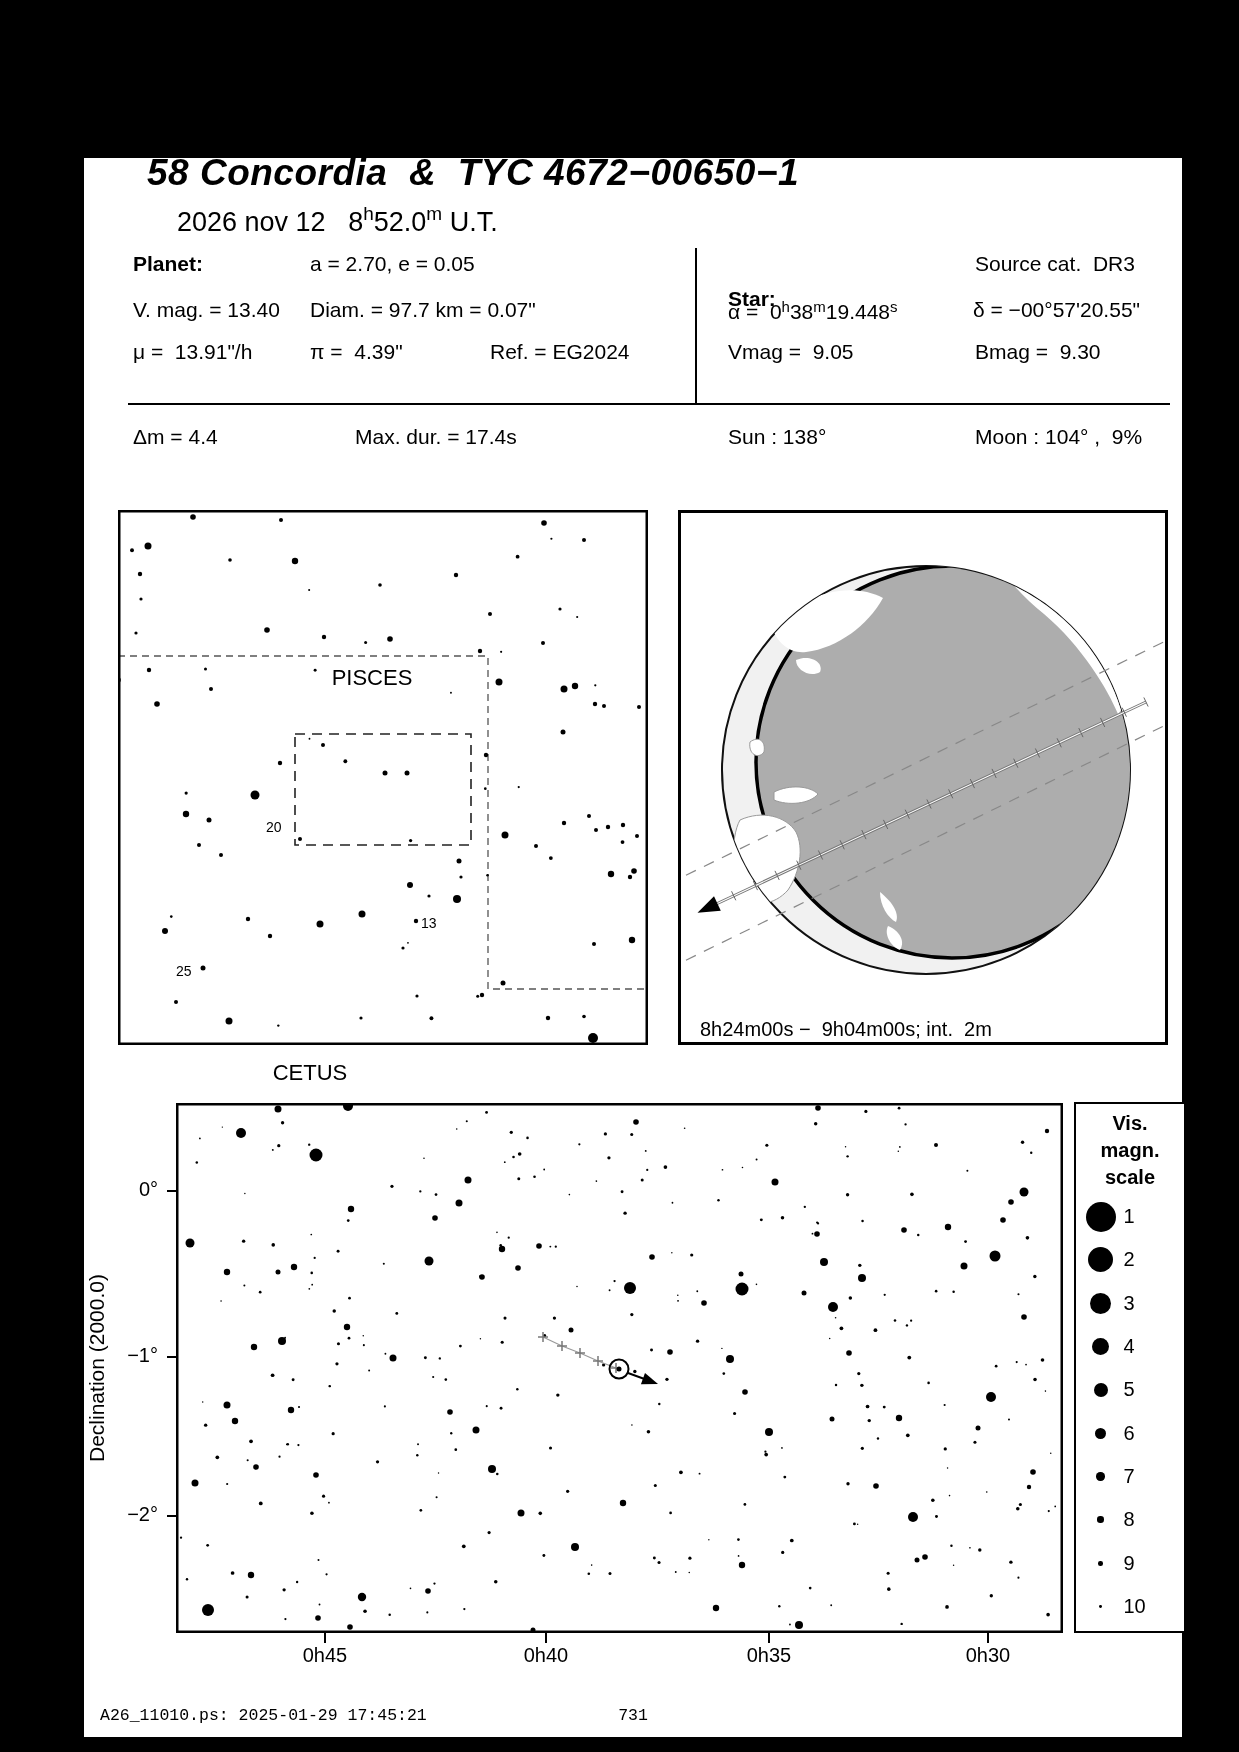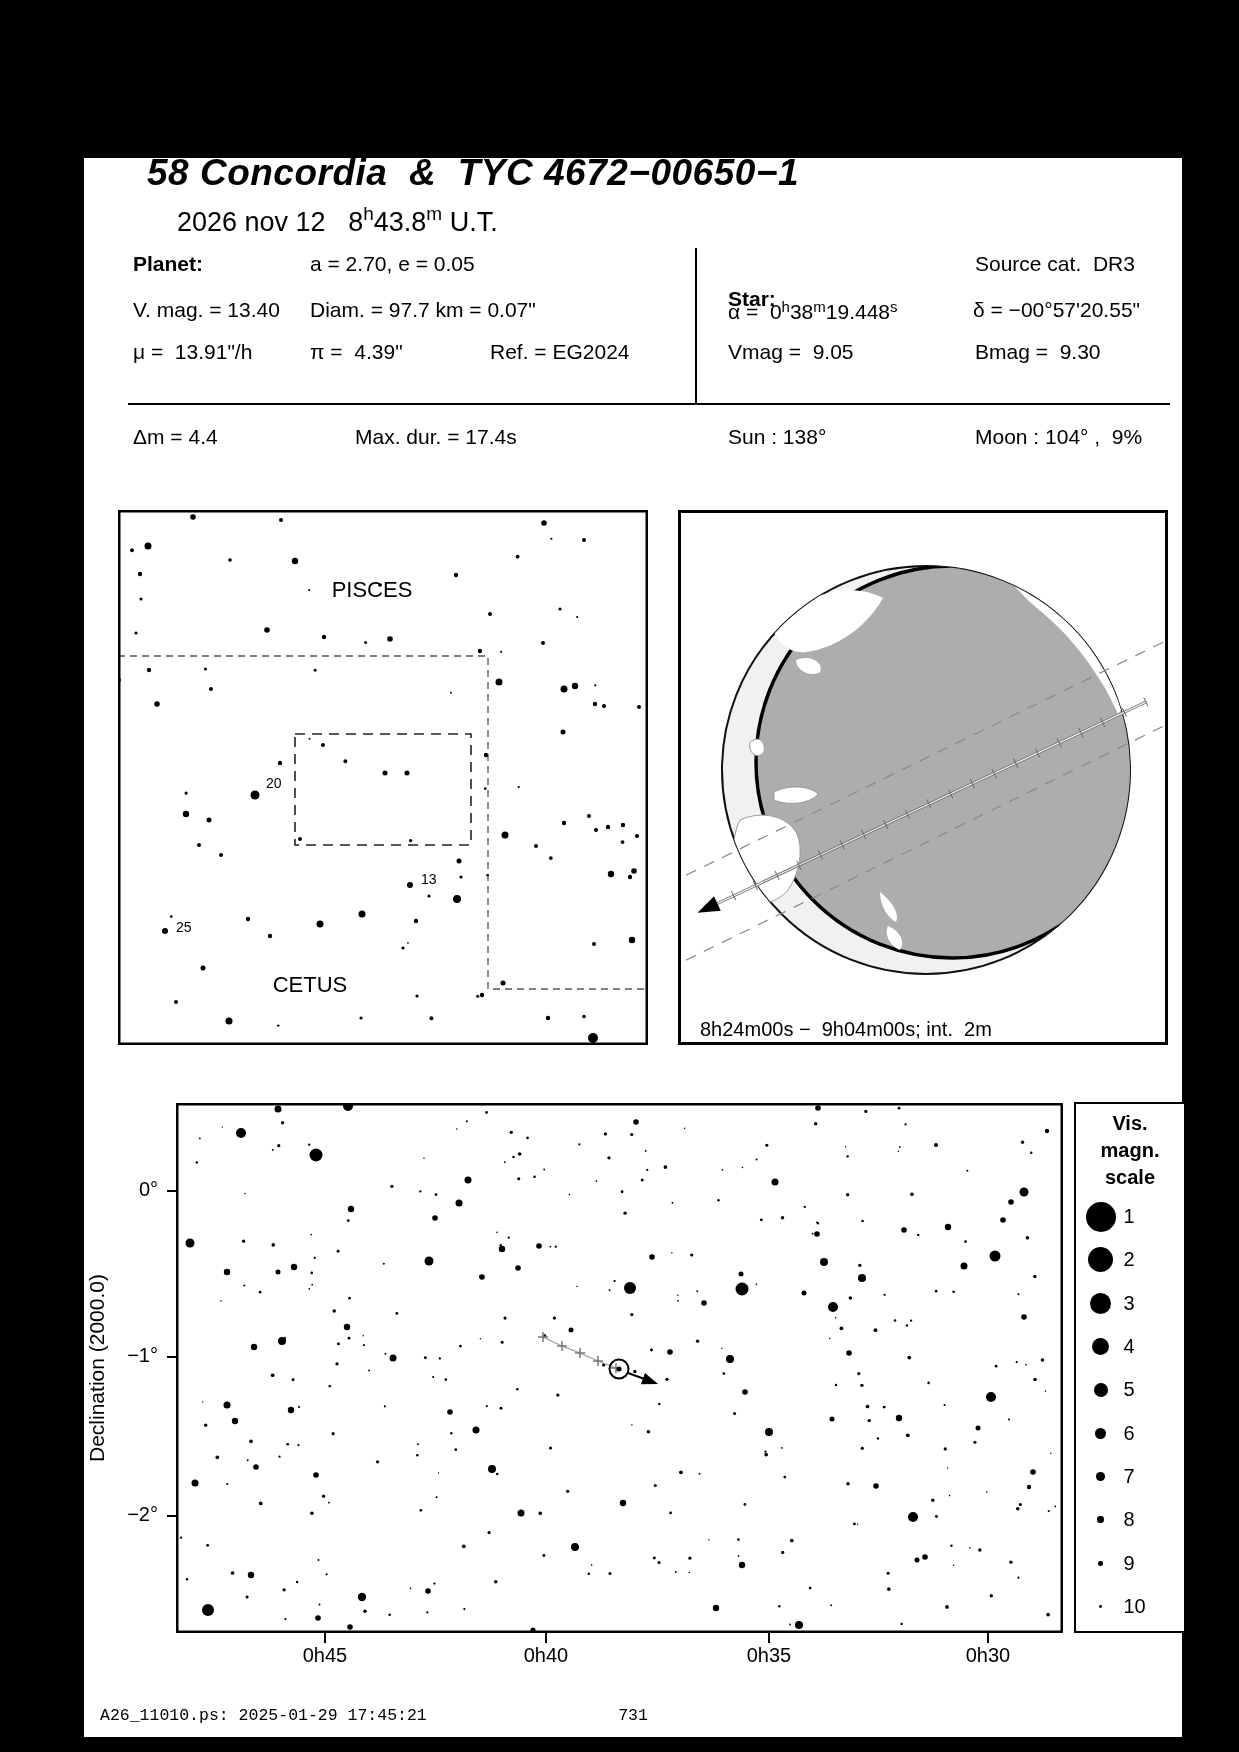--- a/index.html
+++ b/index.html
@@ -8,41 +8,41 @@
   .page{position:absolute;left:84px;top:158px;width:1098px;height:1579px;background:#fff;}
   .abs{position:absolute;white-space:pre;}
   .t-title{font-size:37px;font-weight:bold;letter-spacing:.5px;}
   .t-date{font-size:27px;}
   .sup-lg{font-size:19px;vertical-align:11px;}
   .t-cell{font-size:21px;}
   .sup{font-size:15px;vertical-align:7px;}
   .bold{font-weight:bold;}
   .hline{position:absolute;background:#000;height:2px;}
   .vline{position:absolute;background:#000;width:2px;}
-  .t-const{font-size:22px;}
+  .t-const{font-size:22px;margin-top:44px;}
   .t-starlabel{font-size:14px;}
   .t-caption{font-size:20px;}
   .tick-x{font-size:20px;width:90px;text-align:center;}
   .tick-y{font-size:20px;width:60px;text-align:right;}
   .axis-title{font-size:21px;}
   .legend-box{position:absolute;border:2.5px solid #000;background:#fff;box-sizing:border-box;}
   .legend-title{position:absolute;width:100%;text-align:center;font-size:20px;font-weight:bold;white-space:pre;}
   .legend-num{position:absolute;font-size:20px;}
   .legend-dot{position:absolute;border-radius:50%;background:#000;}
   .mono{font-family:"Liberation Mono",monospace;font-size:16.5px;}
   svg{position:absolute;overflow:hidden;}
 </style>
 </head>
 <body>
 
 <div id="stage">
   <div class="page"></div>
 
   <div class="abs t-title" style="left:147px;top:152px;font-style:italic;">58 Concordia  &amp;  TYC 4672−00650−1</div>
-  <div class="abs t-date" style="left:177px;top:203px;"><span>2026 nov 12   </span><span>8</span><span class="sup-lg">h</span><span>43.8</span><span class="sup-lg">m</span><span> U.T.</span></div>
+  <div class="abs t-date" style="left:177px;top:203px;"><span>2026 nov 12   </span><span>8</span><span class="sup-lg">h</span><span>52.0</span><span class="sup-lg">m</span><span> U.T.</span></div>
 
   <div class="abs t-cell bold" style="left:133px;top:252px;">Planet:</div>
   <div class="abs t-cell" style="left:310px;top:252px;">a = 2.70, e = 0.05</div>
   <div class="abs t-cell bold" style="left:728px;top:252px;margin-top:35px;">Star:</div>
   <div class="abs t-cell" style="left:975px;top:252px;">Source cat.  DR3</div>
 
   <div class="abs t-cell" style="left:133px;top:298px;">V. mag. = 13.40</div>
   <div class="abs t-cell" style="left:310px;top:298px;">Diam. = 97.7 km = 0.07"</div>
   <div class="abs t-cell" style="left:728px;top:298px;"><span>α =  0</span><span class="sup">h</span><span>38</span><span class="sup">m</span><span>19.448</span><span class="sup">s</span></div>
   <div class="abs t-cell" style="left:973px;top:298px;">δ = −00°57'20.55"</div>

